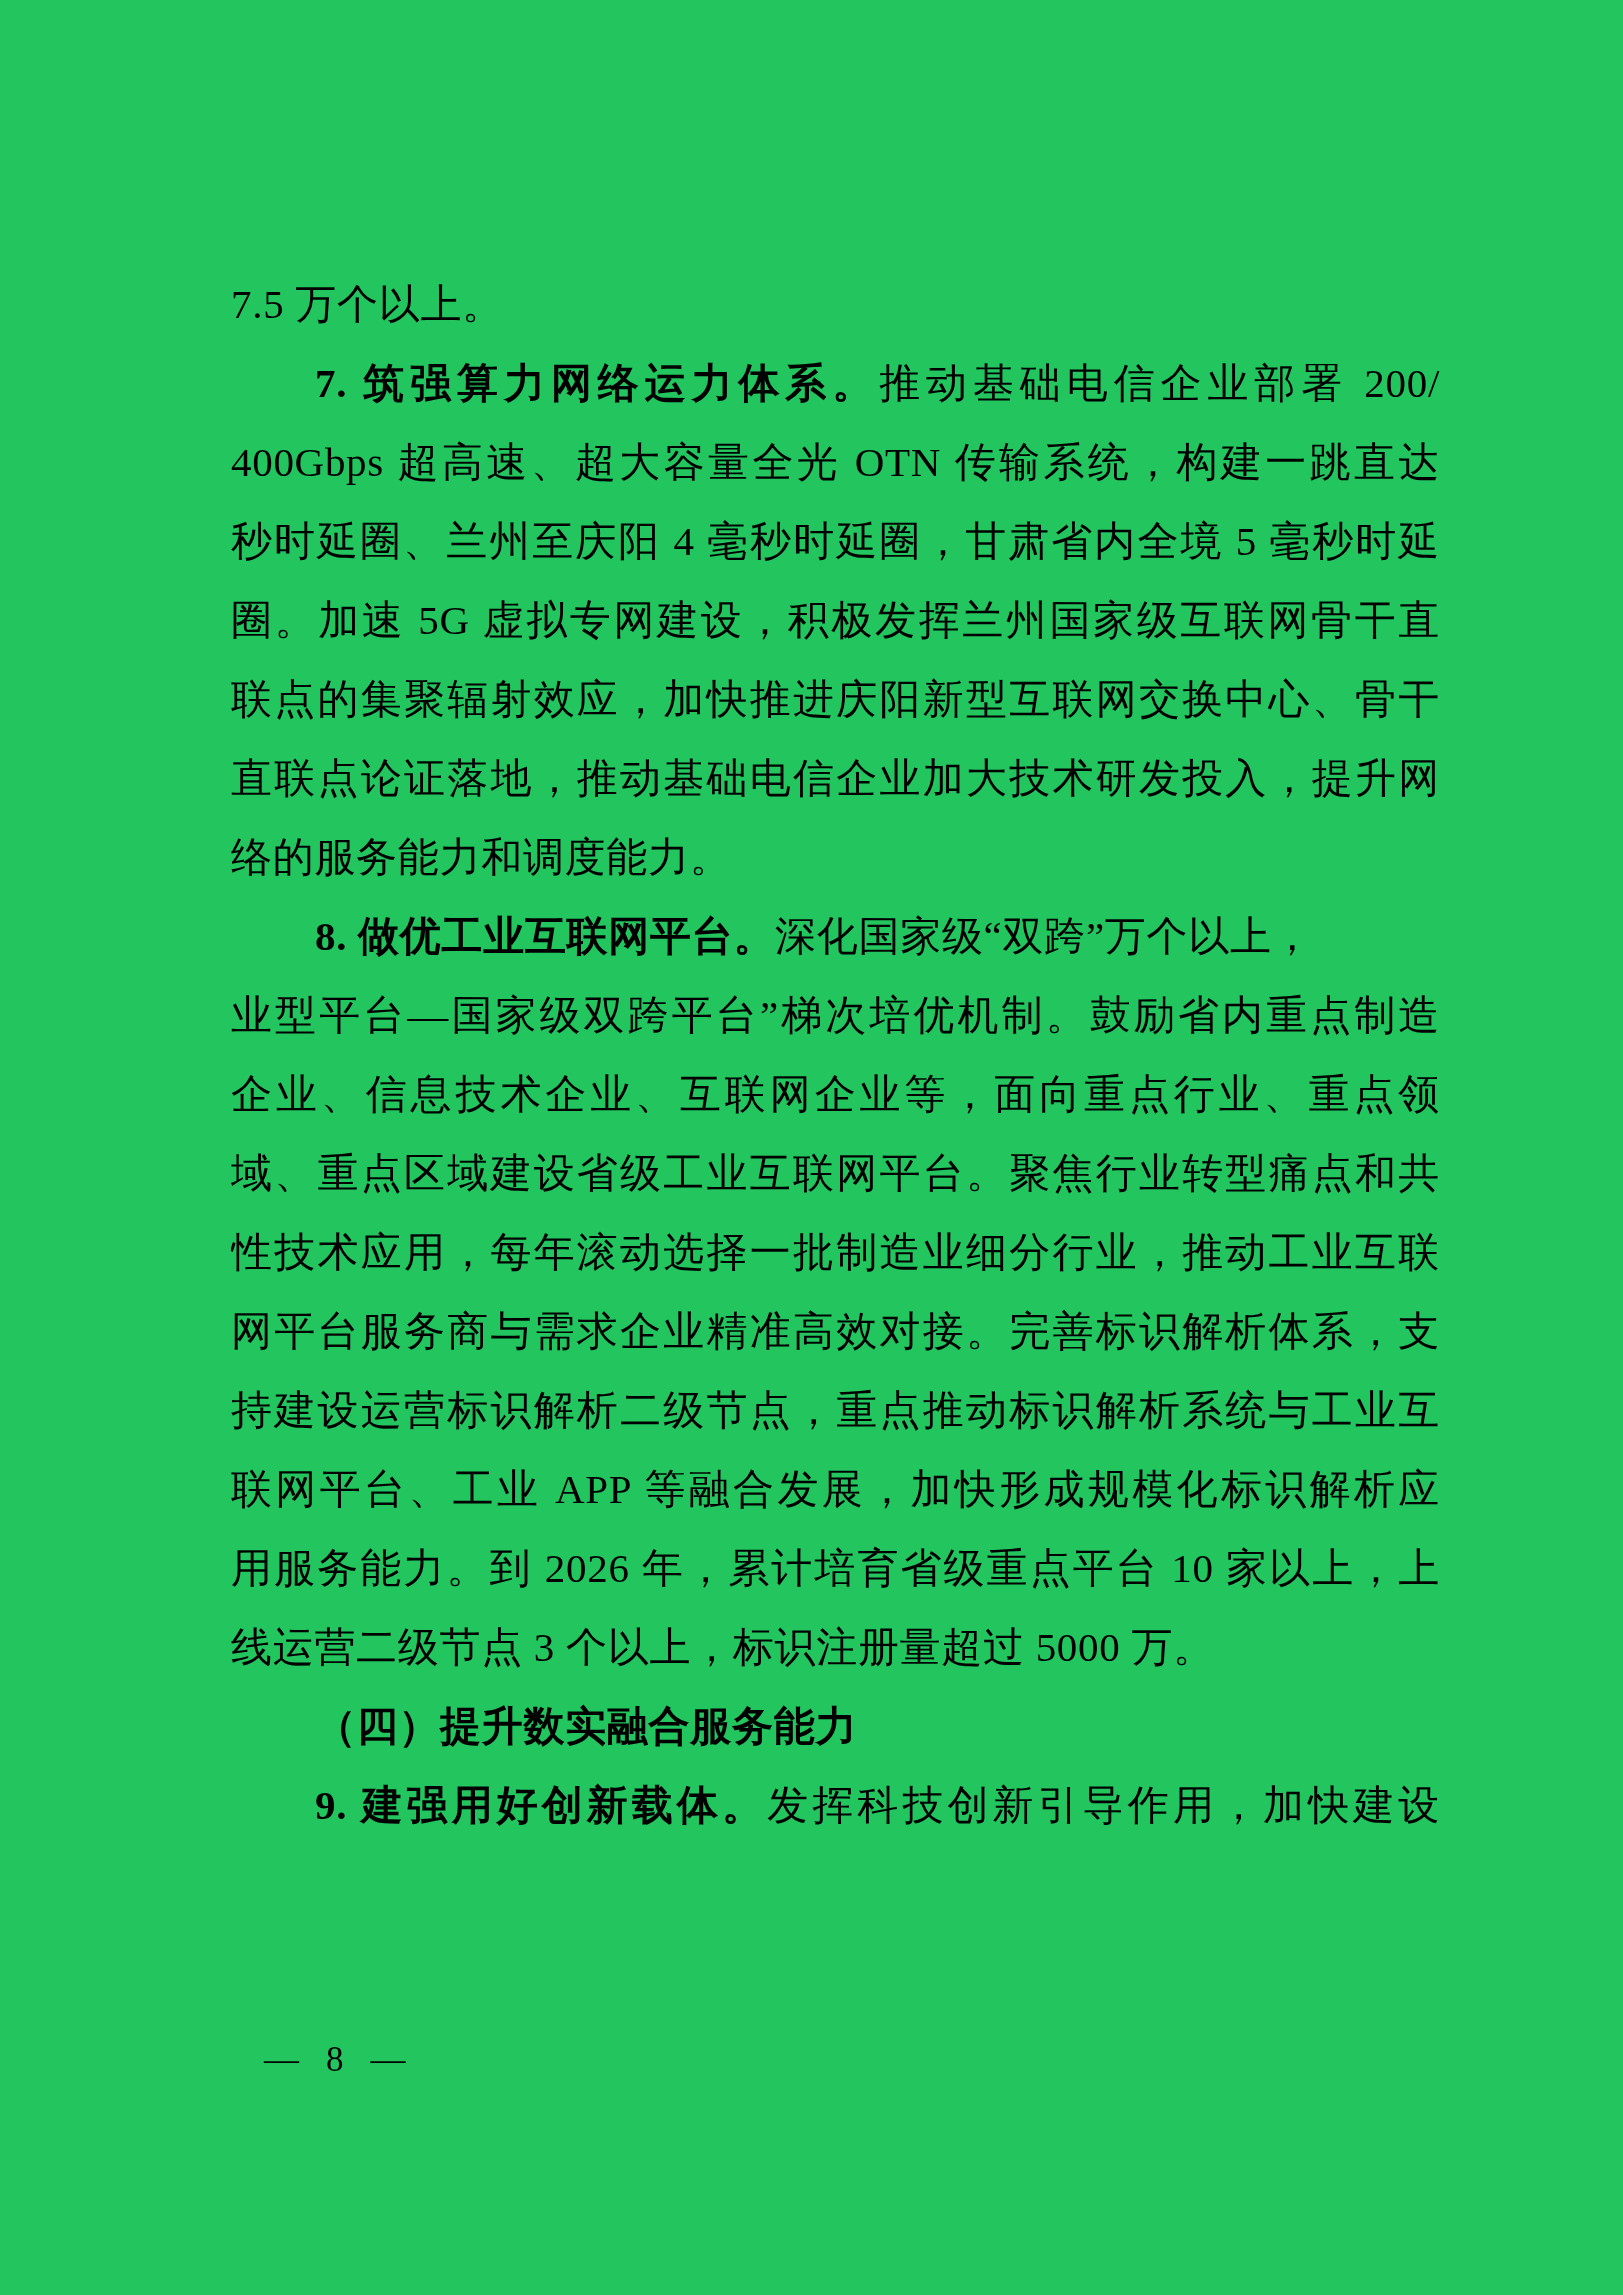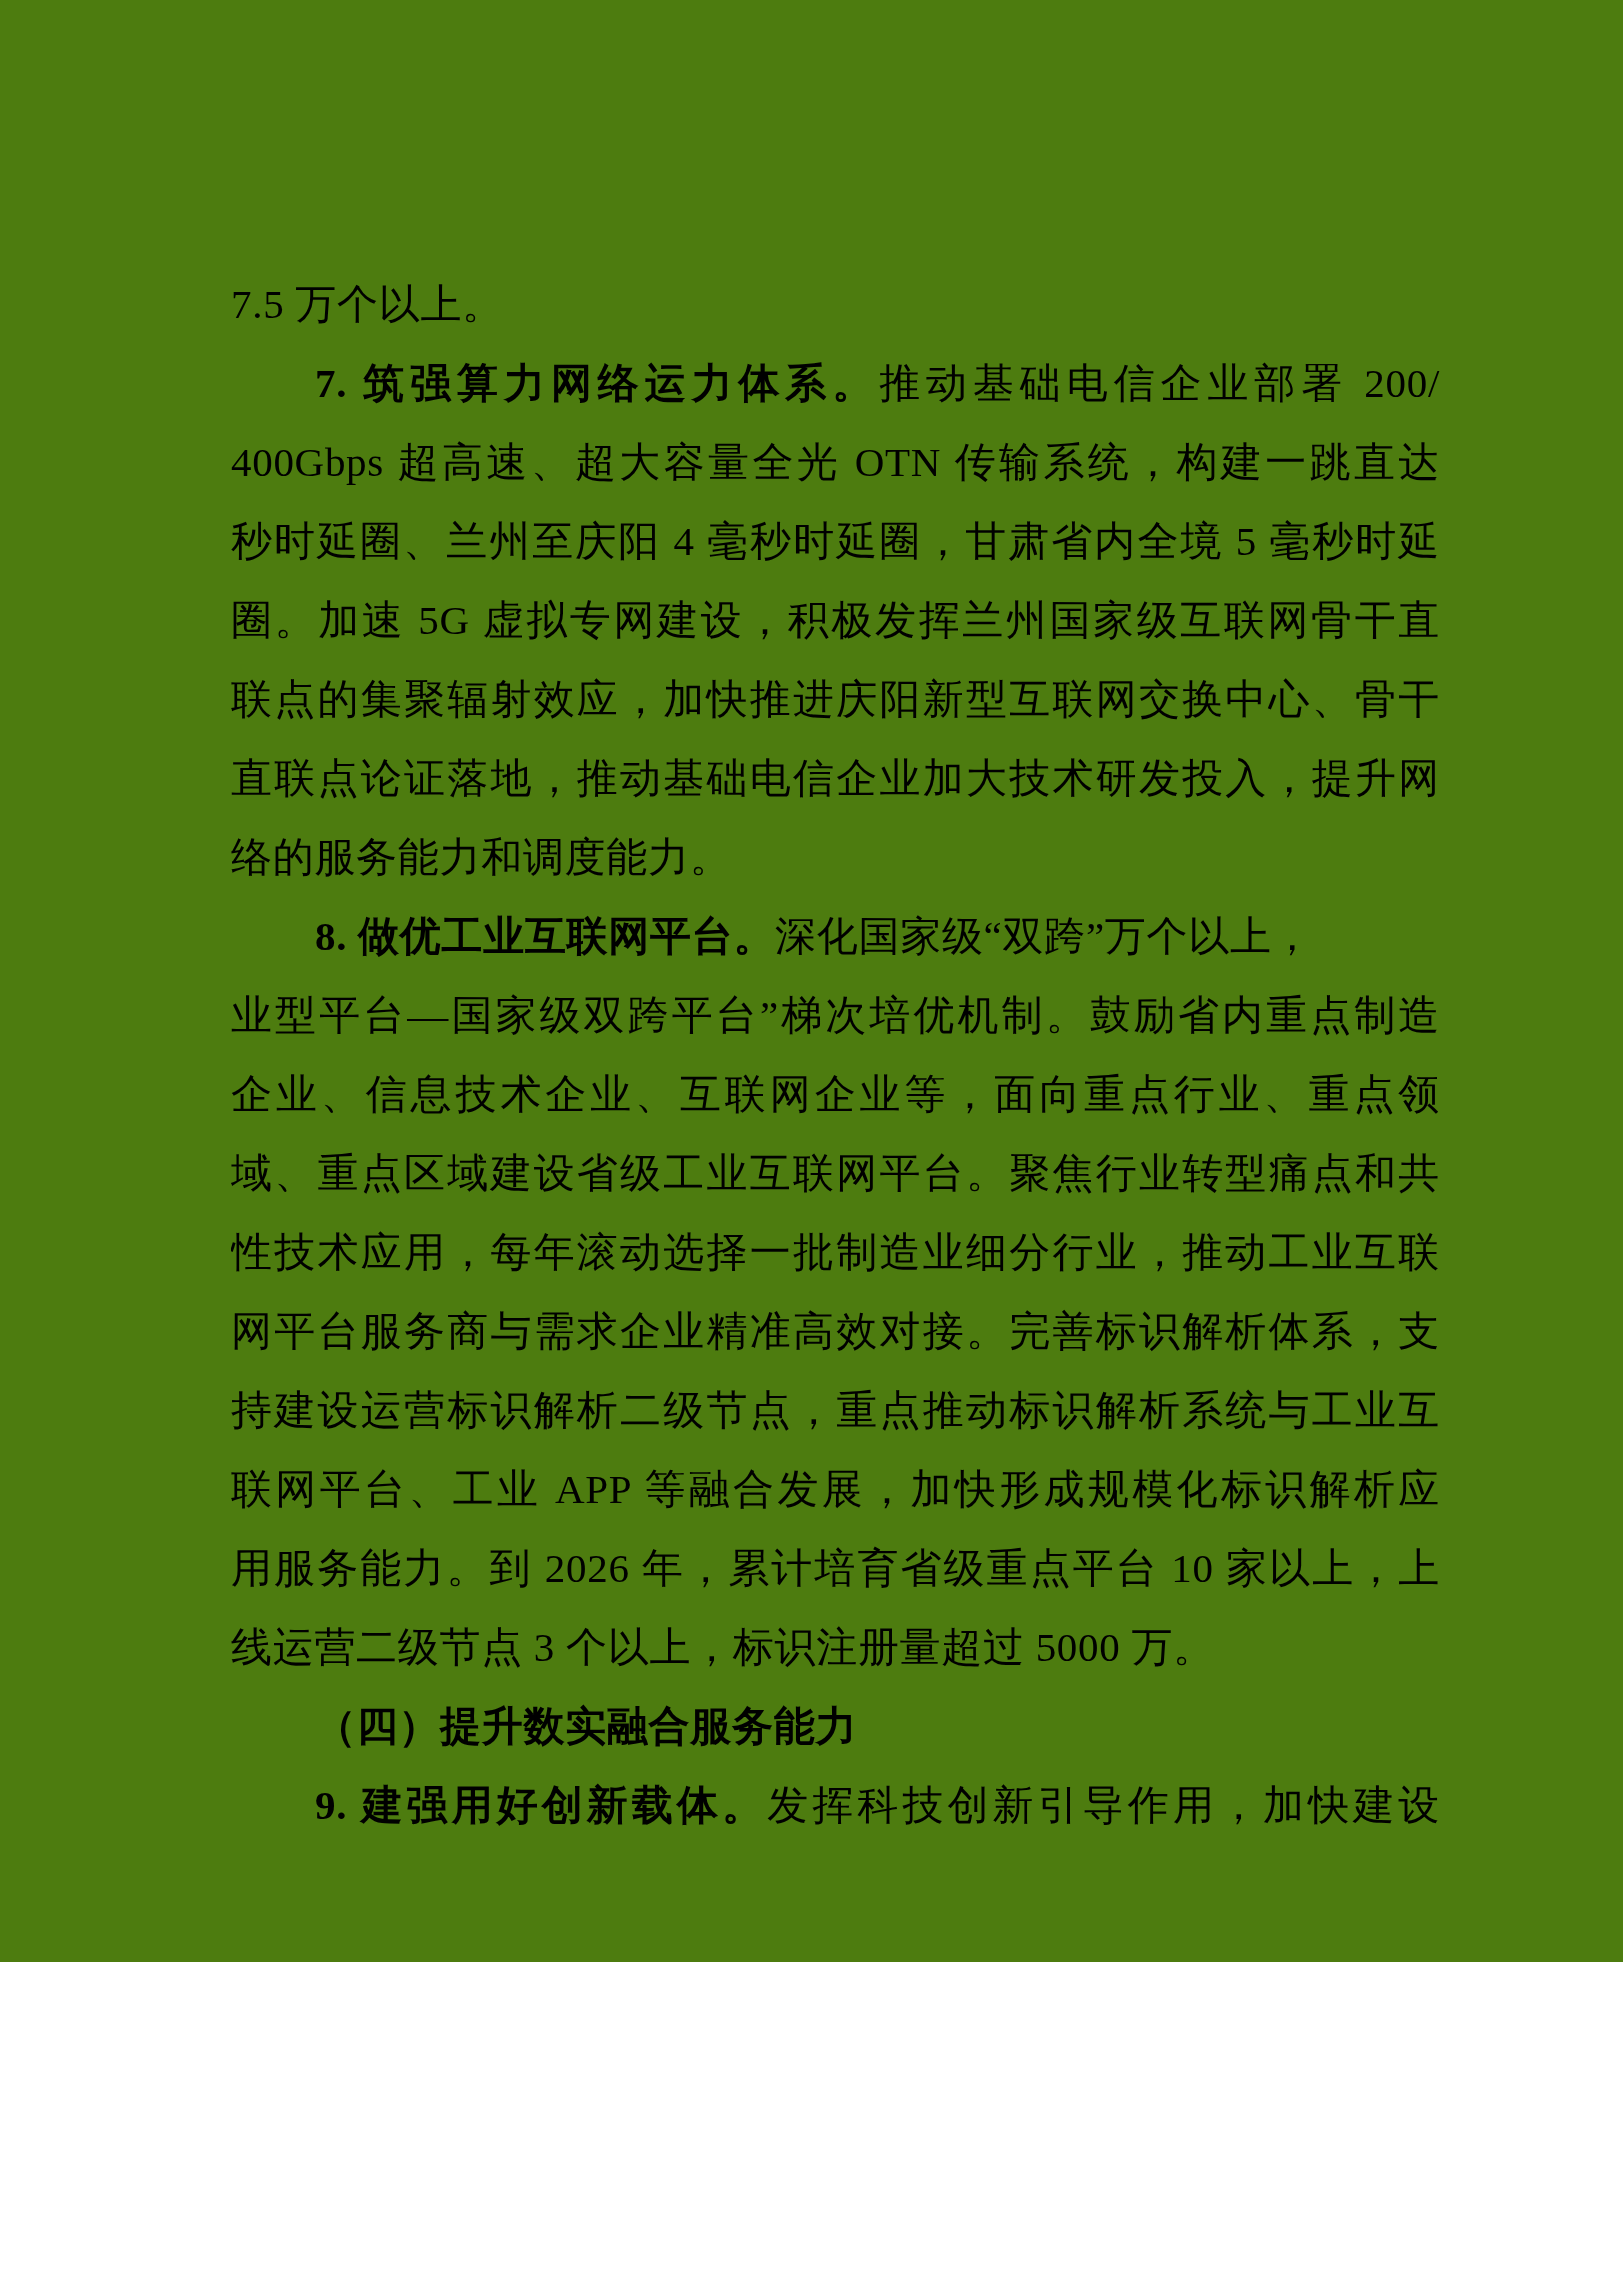--- a/index.html
+++ b/index.html
@@ -3,22 +3,22 @@
 <meta charset="utf-8">
 <style>
   html, body {
     margin: 0;
     padding: 0;
     background: #ffffff;
   }
   .page {
     position: relative;
     width: 1623px;
-    height: 1962px;
-    background: #4d7c0f;
+    height: 2295px;
+    background: #22c55e;
     overflow: hidden;
     font-family: "Liberation Serif", "DejaVu Serif", serif;
     color: #000000;
   }
   .doc-body {
     position: absolute;
     left: 231px;
     top: 265px;
     width: 1209px;
     font-size: 41px;

